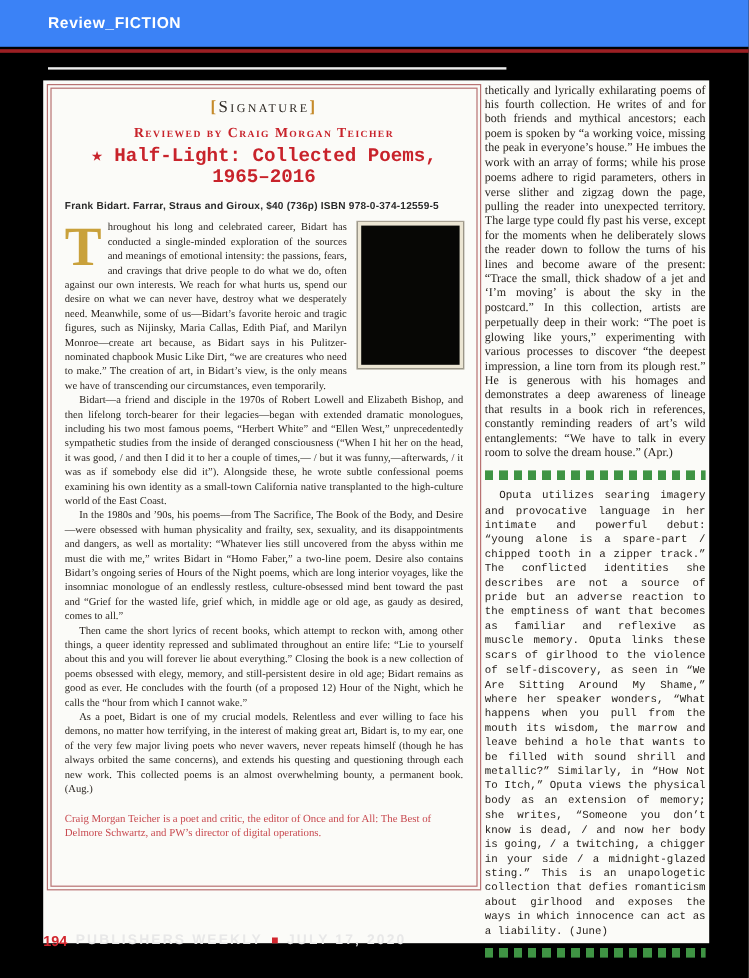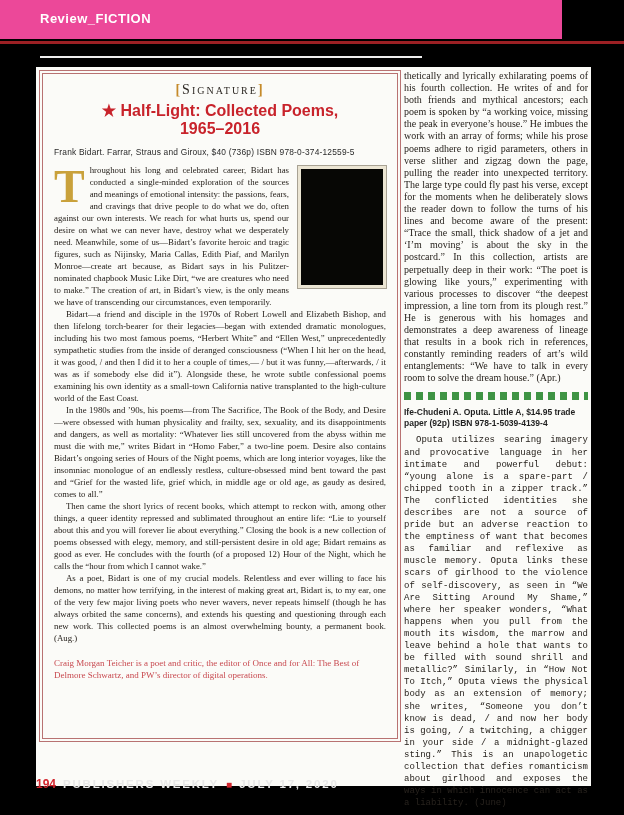--- a/index.html
+++ b/index.html
@@ -1,40 +1,40 @@
 <!DOCTYPE html>
 <html><head>
 <meta charset="utf-8">
 <style>
   html,body{margin:0;padding:0;}
   body{
     width:624px;height:815px;position:relative;overflow:hidden;
     background:#000;font-family:"Liberation Sans",sans-serif;
   }
   
-  .banner{position:absolute;left:0;top:0;width:562px;height:39px;background:#ec4899;}
+  .banner{position:absolute;left:0;top:0;width:624px;height:39px;background:#3b82f6;}
   .banner-label{position:absolute;left:40px;top:11px;font-size:13px;font-weight:bold;
     color:#fff;letter-spacing:.5px;}
   .banner-rule{position:absolute;left:0;top:41px;width:624px;height:3px;background:#9c2024;}
   .top-rule{position:absolute;left:40px;top:56px;width:382px;height:2px;background:#ededed;}
   
   .page{position:absolute;left:36px;top:67px;width:555px;height:719px;background:#fbfbf8;}
   
   .sig-box{position:absolute;left:6px;top:6px;width:356px;min-height:666px;
     box-sizing:border-box;border:1px solid #b87272;outline:1px solid #b87272;
     outline-offset:2px;padding:8px 11px 16px;background:#fbfbf8;}
   .kicker{text-align:center;font-family:"Liberation Serif",serif;font-variant:small-caps;
     font-size:14px;letter-spacing:2px;color:#2e2924;}
   .kicker .bracket{color:#c58a2a;font-weight:bold;}
   .reviewed{text-align:center;font-family:"Liberation Serif",serif;font-variant:small-caps;
     font-size:11.5px;letter-spacing:1.2px;color:#c8232b;margin-top:7px;font-weight:bold;}
   .sig-title{text-align:center;font-weight:bold;font-size:16px;line-height:18px;
-    color:#c8232b;margin-top:4px;}
+    color:#c8232b;margin-top:4px;font-family:Liberation Mono, monospace;}
   .sig-title .star{color:#c8232b;}
-  .sig-byline{font-size:8.4px;font-weight:normal;color:#2a2a2a;margin-top:9px;letter-spacing:.2px;}
+  .sig-byline{font-size:8.4px;font-weight:bold;color:#2a2a2a;margin-top:9px;letter-spacing:.2px;}
   .sig-body{margin-top:7px;font-family:"Liberation Serif",serif;font-size:8.8px;
     line-height:12px;text-align:justify;color:#27221d;}
   .sig-body p{margin:0;}
   .sig-body p + p{text-indent:12px;}
   .dropcap{float:left;font-family:"Liberation Serif",serif;font-weight:bold;
     font-size:46px;line-height:40px;color:#c9a13b;margin:3px 5px 0 0;}
   .cover{float:right;width:82px;height:116px;margin:2px 0 5px 9px;background:#070705;
     border:3px solid #ebe5d3;box-shadow:0 0 0 1px #a8a294;}
   .credit{margin-top:14px;font-family:"Liberation Serif",serif;
     font-size:9px;line-height:11.5px;color:#c84a50;}
@@ -60,20 +60,21 @@
 <div class="banner">
   <span class="banner-label">Review_FICTION</span>
 </div>
 <div class="banner-rule"></div>
 <div class="top-rule"></div>
 
 <div class="page">
 
   <div class="sig-box">
     <div class="kicker"><span class="bracket">[</span><span>Signature</span><span class="bracket">]</span></div>
+    <div class="reviewed">Reviewed by Craig Morgan Teicher</div>
     <div class="sig-title"><span class="star">★ </span><span>Half-Light: Collected Poems,</span><br><span>1965–2016</span></div>
     <div class="sig-byline">Frank Bidart. Farrar, Straus and Giroux, $40 (736p) ISBN 978-0-374-12559-5</div>
 
     <div class="sig-body">
       <p>
         <span class="dropcap">T</span>
         <span class="cover"></span>
         <span>hroughout his long and celebrated career, Bidart has conducted a single-minded exploration of the sources and meanings of emotional intensity: the passions, fears, and cravings that drive people to do what we do, often against our own interests. We reach for what hurts us, spend our desire on what we can never have, destroy what we desperately need. Meanwhile, some of us—Bidart’s favorite heroic and tragic figures, such as Nijinsky, Maria Callas, Edith Piaf, and Marilyn Monroe—create art because, as Bidart says in his Pulitzer-nominated chapbook Music Like Dirt, “we are creatures who need to make.” The creation of art, in Bidart’s view, is the only means we have of transcending our circumstances, even temporarily.</span>
       </p>
       <p>Bidart—a friend and disciple in the 1970s of Robert Lowell and Elizabeth Bishop, and then lifelong torch-bearer for their legacies—began with extended dramatic monologues, including his two most famous poems, “Herbert White” and “Ellen West,” unprecedentedly sympathetic studies from the inside of deranged consciousness (“When I hit her on the head, it was good, / and then I did it to her a couple of times,— / but it was funny,—afterwards, / it was as if somebody else did it”). Alongside these, he wrote subtle confessional poems examining his own identity as a small-town California native transplanted to the high-culture world of the East Coast.</p>
@@ -83,21 +84,20 @@
     </div>
 
     <div class="credit">Craig Morgan Teicher is a poet and critic, the editor of Once and for All: The Best of Delmore Schwartz, and PW’s director of digital operations.</div>
   </div>
 
   <div class="rcol">
     <p class="cont">thetically and lyrically exhilarating poems of his fourth collection. He writes of and for both friends and mythical ancestors; each poem is spoken by “a working voice, missing the peak in everyone’s house.” He imbues the work with an array of forms; while his prose poems adhere to rigid parameters, others in verse slither and zigzag down the page, pulling the reader into unexpected territory. The large type could fly past his verse, except for the moments when he deliberately slows the reader down to follow the turns of his lines and become aware of the present: “Trace the small, thick shadow of a jet and ‘I’m moving’ is about the sky in the postcard.” In this collection, artists are perpetually deep in their work: “The poet is glowing like yours,” experimenting with various processes to discover “the deepest impression, a line torn from its plough rest.” He is generous with his homages and demonstrates a deep awareness of lineage that results in a book rich in references, constantly reminding readers of art’s wild entanglements: “We have to talk in every room to solve the dream house.” (Apr.)</p>
 
     <div class="sep"></div>
 
-    <div class="r2-byline">Ife-Chudeni A. Oputa. Little A, $14.95 trade paper (92p) ISBN 978-1-5039-4139-4</div>
     <div class="r2-body">
       <p>Oputa utilizes searing imagery and provocative language in her intimate and powerful debut: “young alone is a spare-part / chipped tooth in a zipper track.” The conflicted identities she describes are not a source of pride but an adverse reaction to the emptiness of want that becomes as familiar and reflexive as muscle memory. Oputa links these scars of girlhood to the violence of self-discovery, as seen in “We Are Sitting Around My Shame,” where her speaker wonders, “What happens when you pull from the mouth its wisdom, the marrow and leave behind a hole that wants to be filled with sound shrill and metallic?” Similarly, in “How Not To Itch,” Oputa views the physical body as an extension of memory; she writes, “Someone you don’t know is dead, / and now her body is going, / a twitching, a chigger in your side / a midnight-glazed sting.” This is an unapologetic collection that defies romanticism about girlhood and exposes the ways in which innocence can act as a liability. (June)</p>
     </div>
 
     <div class="sep"></div>
   </div>
 </div>
 
 <div class="footer">
   <span class="pageno">194</span>

